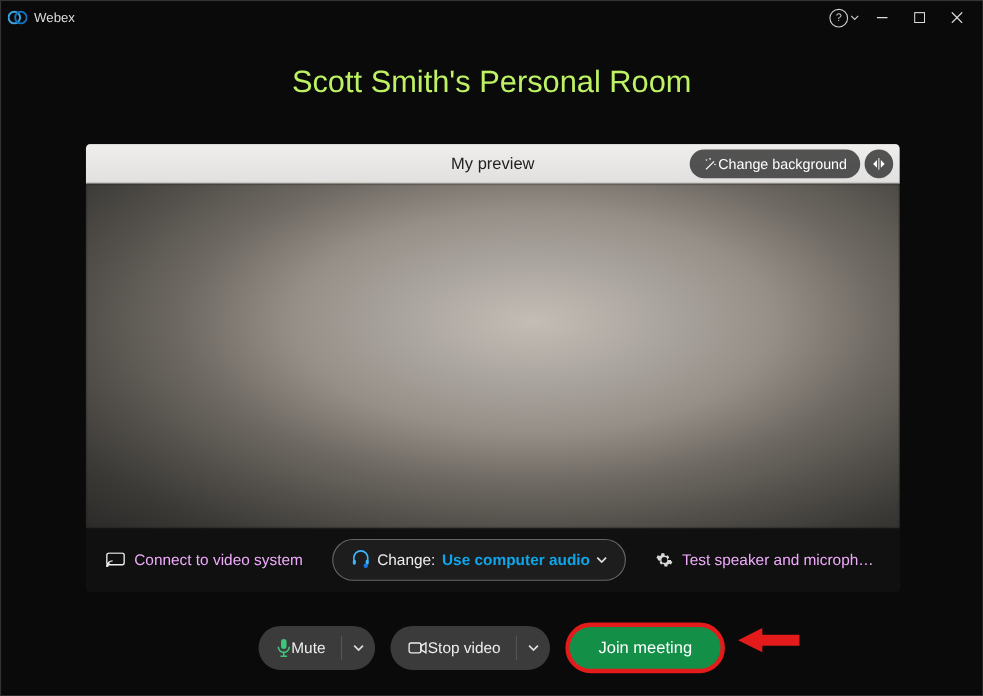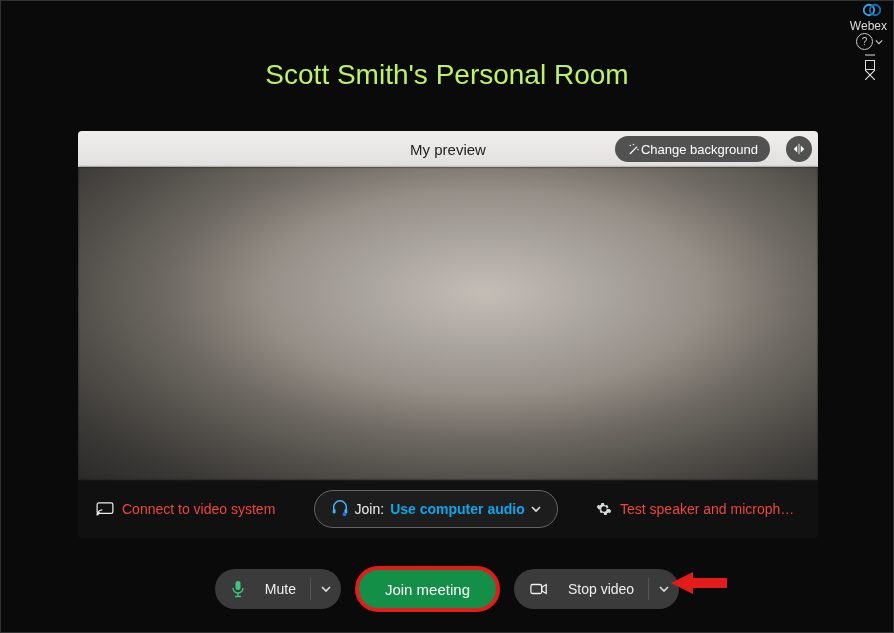--- a/index.html
+++ b/index.html
@@ -1,42 +1,42 @@
 <!DOCTYPE html>
 <html><head>
 <meta charset="utf-8">
 <style>
   * { box-sizing: border-box; margin: 0; padding: 0; font-family: "Segoe UI", Arial, sans-serif; }
   body { width: 894px; height: 633px; background: #0a0a0a; color: #fff; overflow: hidden; position: relative; border: 1px solid #333; }
-  .titlebar { height: 30px; display: flex; align-items: flex-end; padding: 0 6px; font-size: 12px; color: #ddd; flex-direction: column; }
+  .titlebar { height: 30px; display: flex; align-items: center; padding: 0 6px; font-size: 12px; color: #ddd; }
   .titlebar .logo { width: 18px; height: 18px; margin-right: 6px; display:flex; align-items:center; justify-content:center;}
   .titlebar .spacer { flex: 1; }
   .winbtn { width: 34px; height: 28px; display: flex; align-items: center; justify-content: center; color: #ddd; }
   .help-wrap { display:flex; align-items:center; margin-right:4px; gap:2px;}
   .help-circle { width:17px; height:17px; border:1px solid #ccc; border-radius:50%; display:flex; align-items:center; justify-content:center; font-size:10px; color:#ccc; }
   .chev-small svg { display:block; }
 
   .room-title { text-align: center; font-size: 28px; font-weight: 400; margin-top: 28px; color: #bef264; }
 
   .preview-card { position: absolute; left: 77px; top: 130px; width: 740px; height: 407px; background: #1a1a1a; border-radius: 4px; overflow: hidden; }
   .preview-header { height: 36px; background: linear-gradient(#f0eeec,#e2e0de); display: flex; align-items: center; position: relative; }
   .preview-header .label { position:absolute; left:50%; transform:translateX(-50%); font-size: 15px; color: #222; }
-  .chgbg { position:absolute; right:48px; height:26px; top:5px; padding:0 12px; border-radius:13px; background: rgba(60,60,60,0.88); display:flex; align-items:center; gap:1px; font-size:13px; color:#fff;text-align:right; }
+  .chgbg { position:absolute; right:36px; height:26px; top:5px; padding:0 12px; border-radius:13px; background: rgba(60,60,60,0.88); display:flex; align-items:center; gap:1px; font-size:13px; color:#fff;text-align:right; }
   .rot-btn { position:absolute; right:6px; top:5px; width:26px; height:26px; border-radius:13px; background: rgba(60,60,60,0.88); display:flex; align-items:center; justify-content:center; }
   .video-area { position:absolute; top:36px; left:0; right:0; bottom:58px; background: radial-gradient(ellipse at 55% 40%, #c4bdb6 0%, #a9a39d 22%, #968f88 38%, #6f6a63 55%, #54514c 70%, #3c3a37 85%, #2c2a28 100%); filter: blur(1px); }
   .preview-footer { position:absolute; bottom:0; left:0; right:0; height:58px; background: rgba(0,0,0,0.35); display:flex; align-items:center; justify-content:space-between; padding:0 18px; font-size:14px; }
-  .pf-item { display:flex; align-items:center; gap:8px; color:#ef4444; }
+  .pf-item { display:flex; align-items:center; gap:8px; color:#f0abfc; }
   .audio-pill { height:38px; padding:0 16px; border:1px solid #666; border-radius:19px; display:flex; align-items:center; gap:6px; font-size:14px; color:#eee; background: rgba(50,50,50,0.4); }
   .audio-pill .bold { font-weight:600; color:#0ea5e9; }
   .truncated { max-width:180px; white-space:nowrap; overflow:hidden; text-overflow:ellipsis; }
 
   .bottom-controls { position:absolute; left:0; right:0; bottom:20px; display:flex; align-items:center; justify-content:center; gap:14px; }
   .pill { height:40px; border-radius:20px; display:flex; align-items:center; }
   .pill-group { background:#3b3b3b; }
-  .pill-main { display:flex; align-items:center; gap:20px; padding:0 14px 0 16px; color:#eee; font-size:14px; height:100%; }
+  .pill-main { display:flex; align-items:center; gap:0; padding:0 14px 0 16px; color:#eee; font-size:14px; height:100%; }
   .pill-sep { width:1px; height:22px; background:#555; }
   .pill-caret { width:30px; display:flex; align-items:center; justify-content:center; height:100%; }
   .mic-icon svg, .cam-icon svg, .gear-icon svg, .cast-icon svg, .wand-icon svg { display:block; }
   .join-btn { background:#148f47; color:#fff; padding:0 26px; font-size:15px; position:relative; border: 4px solid #e31b1b; height:46px; border-radius:23px; }
 
   .arrow-annot { position:absolute; bottom:32px; left:670px; }
 </style>
 </head>
 <body>
 
@@ -114,21 +114,21 @@
     </div>
     <div class="audio-pill">
       <span>
         <svg width="18" height="18" viewBox="0 0 20 20">
             <path d="M3 12 V9 a7 7 0 0 1 14 0 V12" stroke="#3fb5ff" fill="none" stroke-width="1.6"></path>
             <rect x="2" y="11" width="3" height="5" rx="1.4" fill="#3fb5ff"></rect>
             <rect x="15" y="11" width="3" height="5" rx="1.4" fill="#3fb5ff"></rect>
             <circle cx="15" cy="17" r="2.2" fill="#1a73e8"></circle>
           </svg>
       </span>
-      <span>Join: </span>
+      <span>Change: </span>
       <span class="bold">Use computer audio</span>
       <span><svg width="10" height="10" viewBox="0 0 10 10">
             <path d="M1 3 L5 7 L9 3" stroke="#ddd" stroke-width="1.6" fill="none"></path>
           </svg></span>
     </div>
     <div class="pf-item">
       <span class="gear-icon">
         <svg width="16" height="16" viewBox="0 0 24 24">
             <path fill="#eee" d="M12 8a4 4 0 1 0 0 8 4 4 0 0 0 0-8zm9 4a7 7 0 0 1-.1 1.2l2 1.6-2 3.4-2.4-1a7 7 0 0 1-2 1.2l-.4 2.6h-4l-.4-2.6a7 7 0 0 1-2-1.2l-2.4 1-2-3.4 2-1.6A7 7 0 0 1 3 12a7 7 0 0 1 .1-1.2l-2-1.6 2-3.4 2.4 1a7 7 0 0 1 2-1.2L7.9 3h4l.4 2.6a7 7 0 0 1 2 1.2l2.4-1 2 3.4-2 1.6c.1.4.1.8.1 1.2z" opacity="0.9"></path>
           </svg>
@@ -152,40 +152,40 @@
       <span>Mute</span>
     </div>
     <div class="pill-sep"></div>
     <div class="pill-caret">
       <svg width="10" height="10" viewBox="0 0 10 10">
           <path d="M1 3 L5 7 L9 3" stroke="#ddd" stroke-width="1.6" fill="none"></path>
         </svg>
     </div>
   </div>
 
-  <div class="pill join-btn">
-    <span>Join meeting</span>
-  </div>
-
   <div class="pill pill-group">
     <div class="pill-main">
       <span class="cam-icon">
         <svg width="18" height="14" viewBox="0 0 20 14">
             <rect x="1" y="2" width="12" height="10" rx="2" stroke="#eee" fill="none" stroke-width="1.4"></rect>
             <path d="M13 5 L18 2 L18 12 L13 9 Z" stroke="#eee" fill="none" stroke-width="1.4"></path>
           </svg>
       </span>
       <span>Stop video</span>
     </div>
     <div class="pill-sep"></div>
     <div class="pill-caret">
       <svg width="10" height="10" viewBox="0 0 10 10">
           <path d="M1 3 L5 7 L9 3" stroke="#ddd" stroke-width="1.6" fill="none"></path>
         </svg>
     </div>
   </div>
+
+  <div class="pill join-btn">
+    <span>Join meeting</span>
+  </div>
 </div>
 
 <div class="arrow-annot">
   <svg width="56" height="26" viewBox="0 0 56 26">
       <polygon points="0,13 22,2 22,8 56,8 56,18 22,18 22,24" fill="#e31b1b"></polygon>
     </svg>
 </div>
 
 </body></html>

